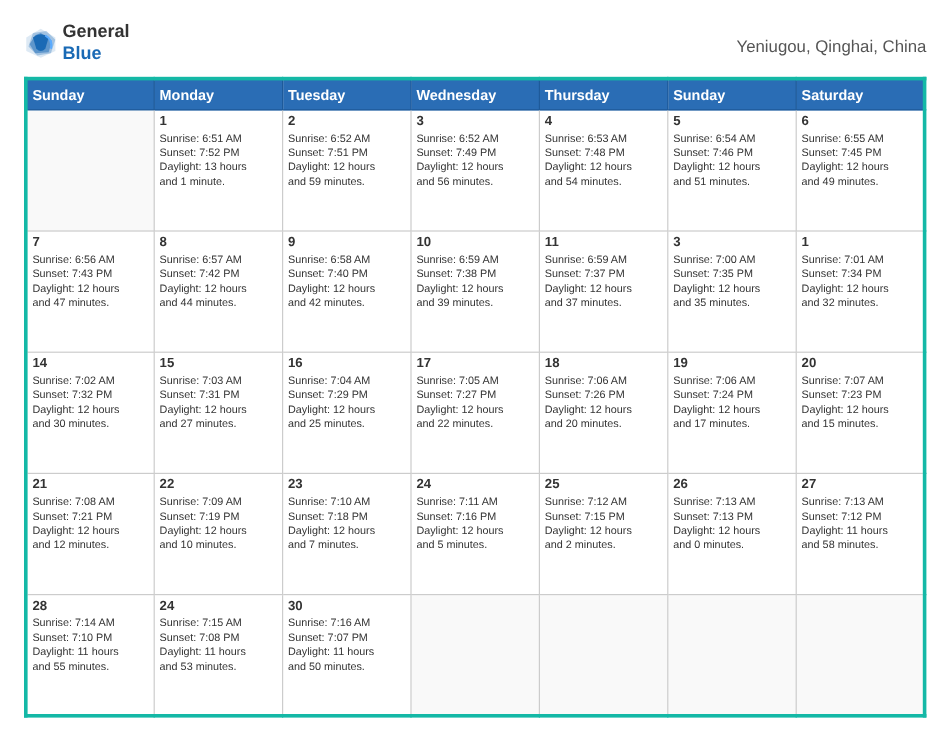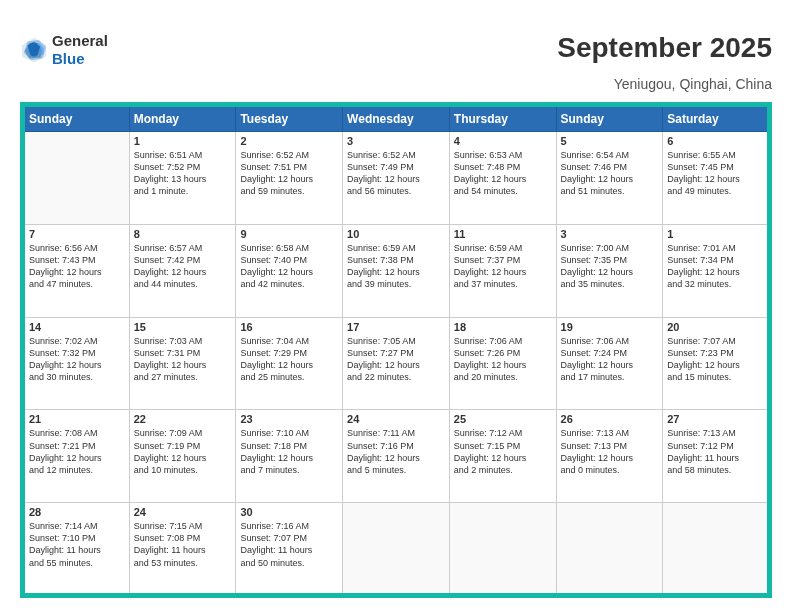--- a/index.html
+++ b/index.html
@@ -6,21 +6,21 @@
     body {
       width: 792px;
       height: 612px;
       font-family: Arial, sans-serif;
       background: #fff;
       overflow: hidden;
     }
     .page {
       width: 792px;
       height: 612px;
-      padding: 32px 20px 14px 20px;
+      padding: 18px 20px 14px 20px;
       display: flex;
       flex-direction: column;
     }
     .header {
       display: flex;
       justify-content: space-between;
       align-items: flex-start;
       margin-bottom: 10px;
     }
     .logo {
@@ -47,21 +47,21 @@
       font-weight: bold;
       color: #333;
     }
     .location {
       font-size: 14px;
       color: #555;
       margin-top: 12px;
     }
     .calendar {
       flex: 1;
-      border: 5px solid #14b8a6;
+      border: 3px solid #14b8a6;
       border-collapse: collapse;
       width: 100%;
       table-layout: fixed;
     }
     .calendar th {
       background-color: #2a6db5;
       color: #fff;
       font-size: 12px;
       font-weight: bold;
       padding: 5px 4px;
@@ -104,21 +104,20 @@
         <polygon points="15,6 25,13 22,23 10,24 5,16 10,8" fill="#1a6ab5" opacity="0.5"></polygon>
         <path d="M8 10 Q15 4 22 10 L19 20 Q15 24 11 20 Z" fill="#1a6ab5"></path>
         <path d="M19 8 Q26 12 24 20" stroke="#5aabff" stroke-width="2" fill="none"></path>
       </svg>
       <div class="logo-text">
         <span class="logo-general">General</span><br>
         <span class="logo-blue">Blue</span>
       </div>
     </div>
     <div class="title-block">
-      <div class="month-title">September 2025</div>
       <div class="location">Yeniugou, Qinghai, China</div>
     </div>
   </div>
 
   <table class="calendar" id="cal-table">
     <thead id="cal-head">
         <tr>
           <th>Sunday</th>
           <th>Monday</th>
           <th>Tuesday</th>

